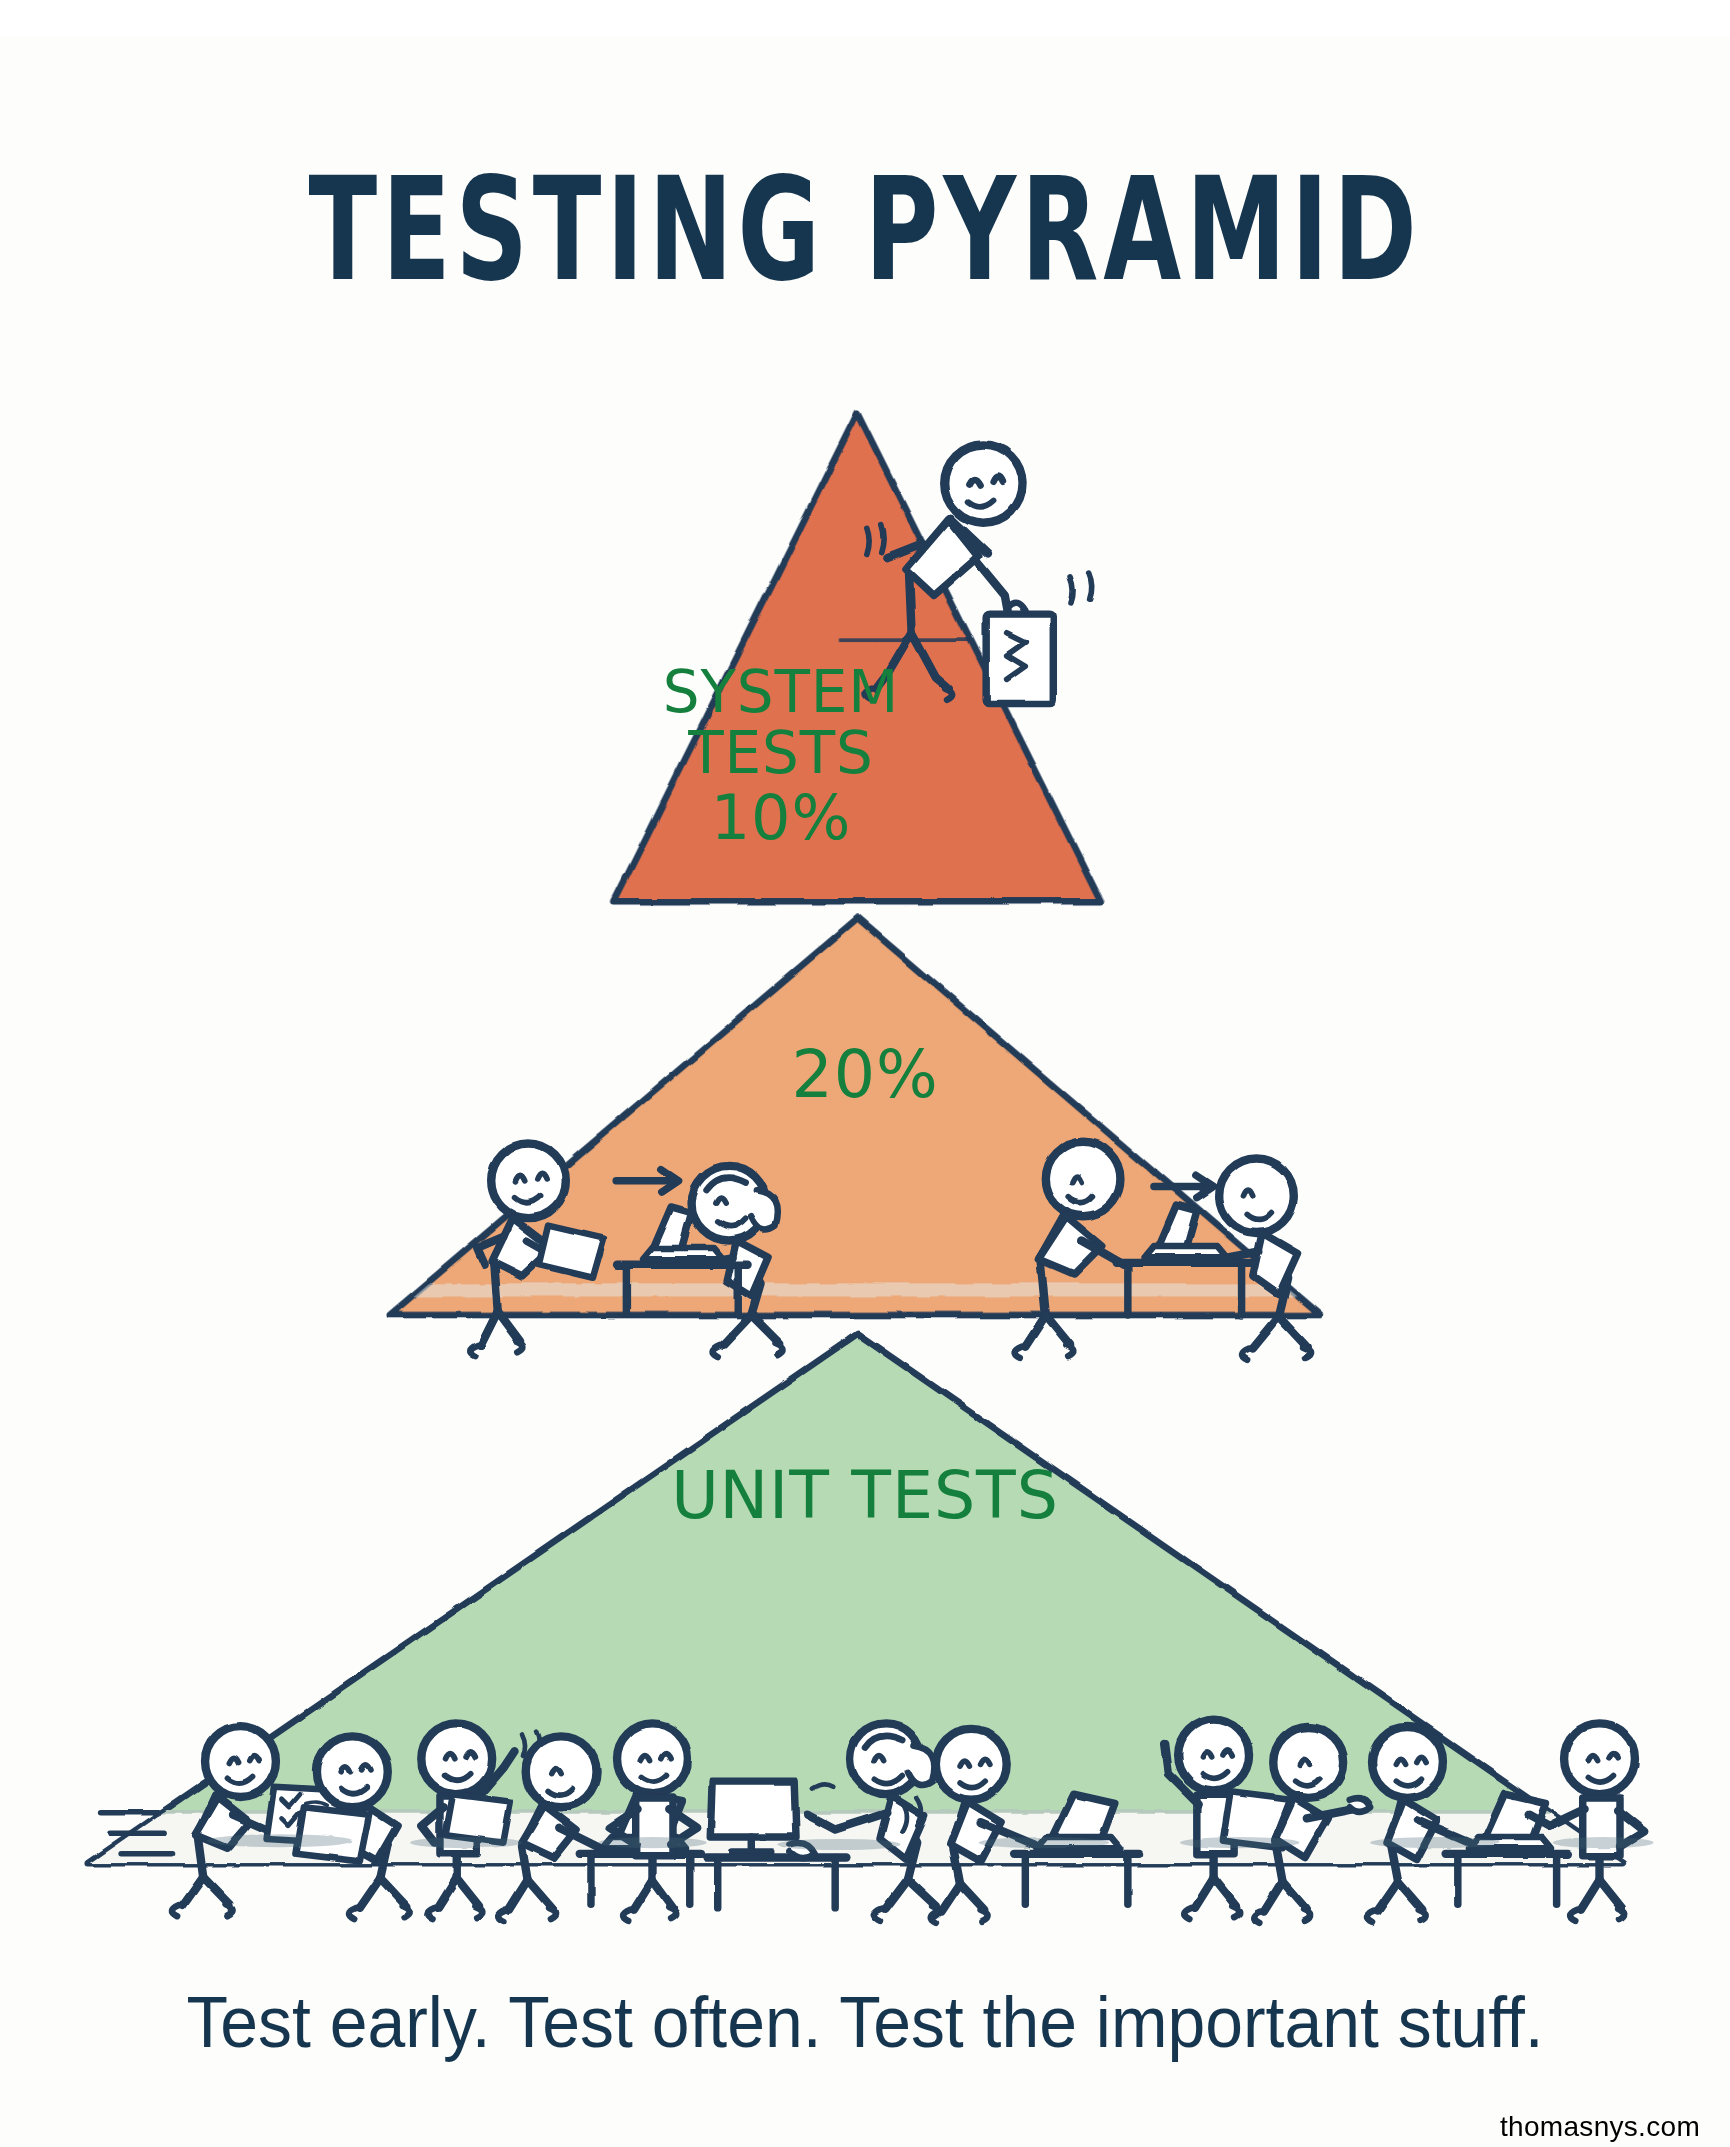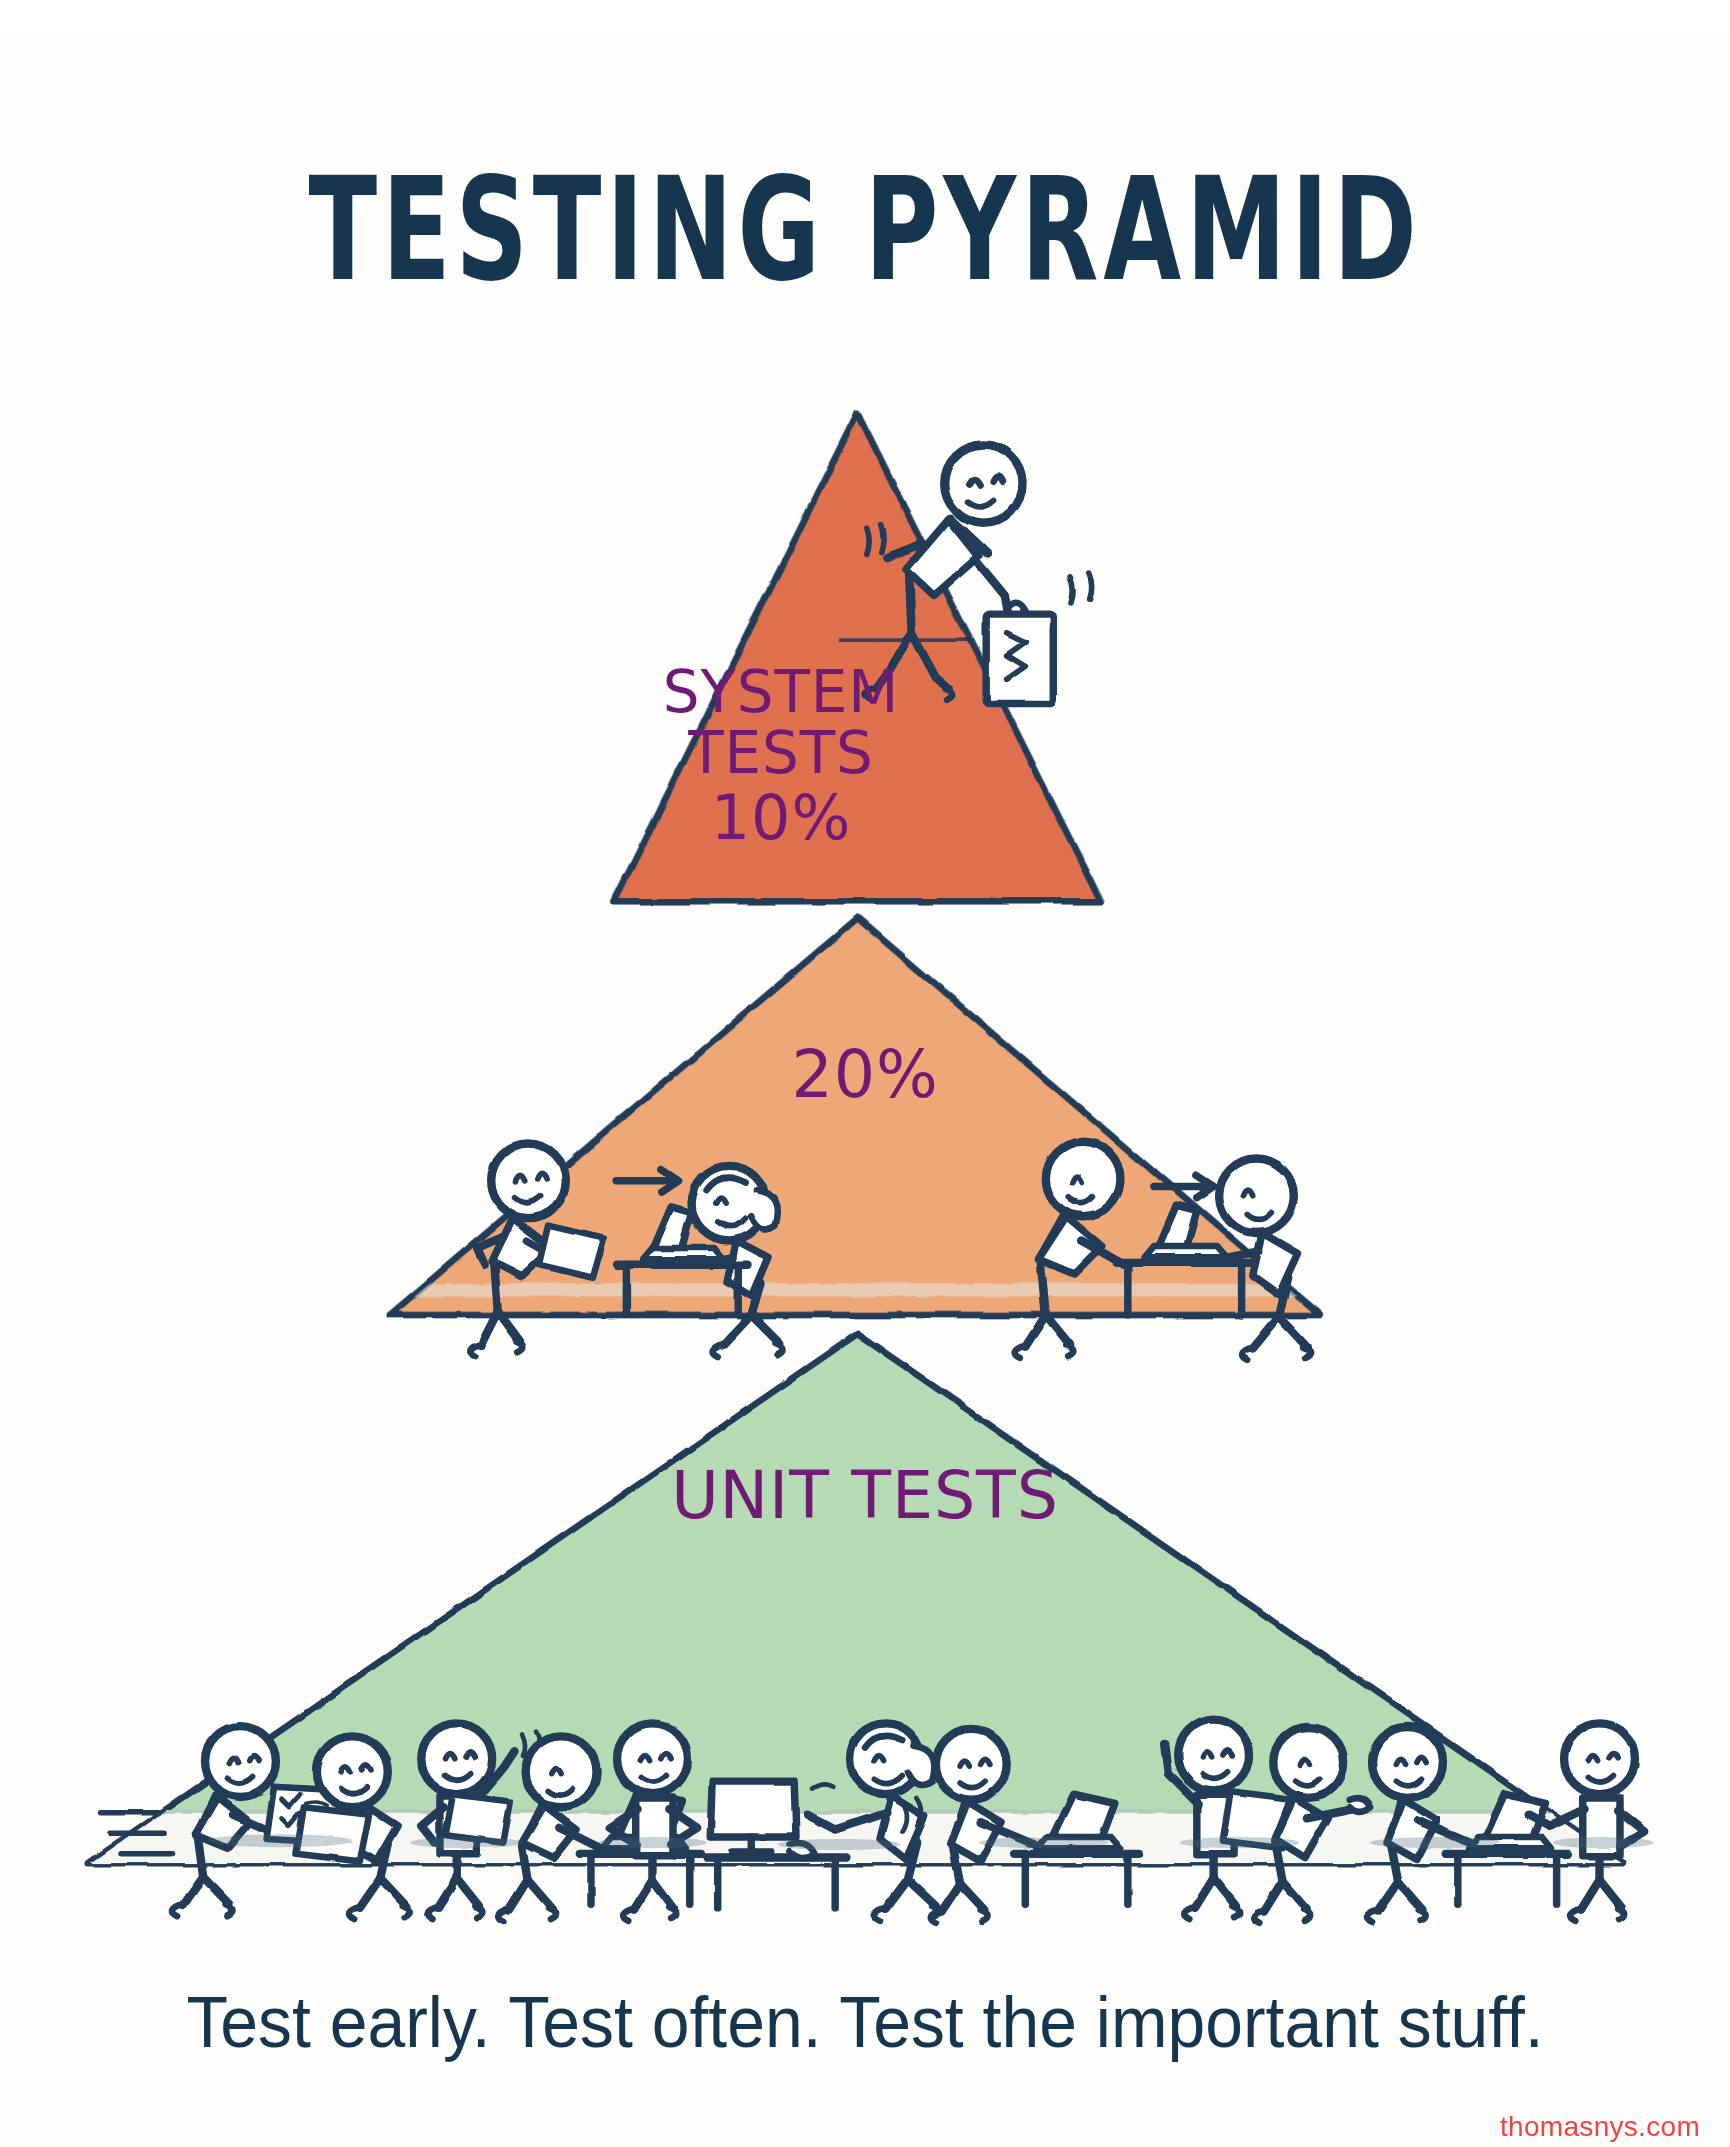--- a/index.html
+++ b/index.html
@@ -48,21 +48,21 @@
   .pyramid svg {
     display: block;
     width: 1730px;
     height: 2148px;
   }
 
   
   .tier-label {
     position: absolute;
     text-align: center;
-    color: #701a75;
+    color: #15803d;
     font-family: "DejaVu Sans", sans-serif;
     font-weight: 400;
     line-height: 1.06;
     user-select: none;
     pointer-events: none;
   }
   .tier-label .ln {
     display: block;
   }
 
@@ -108,21 +108,21 @@
     white-space: nowrap;
     user-select: none;
   }
 
   .watermark {
     position: absolute;
     right: 30px;
     top: 2075px;
     font-family: "Liberation Sans", sans-serif;
     font-size: 28px;
-    color: #ef4444;
+    color: #000000;
     letter-spacing: 0.3px;
     user-select: none;
   }
 </style>
 </head>
 <body>
 
 <div id="poster">
 
   <div class="title">TESTING PYRAMID</div>

